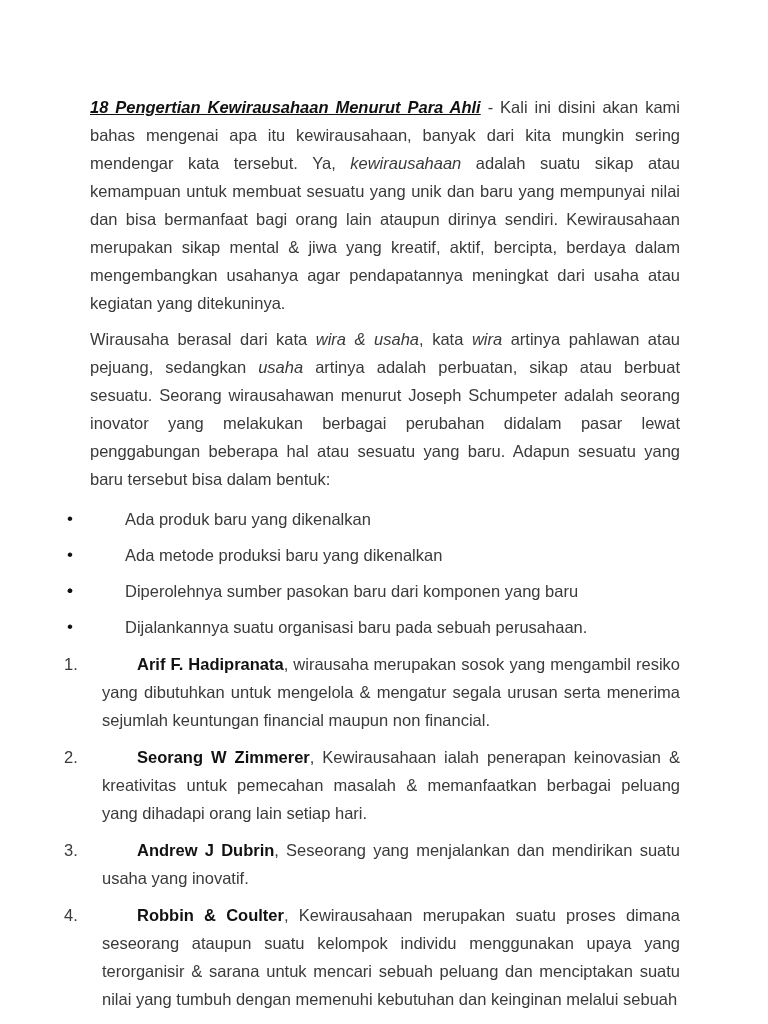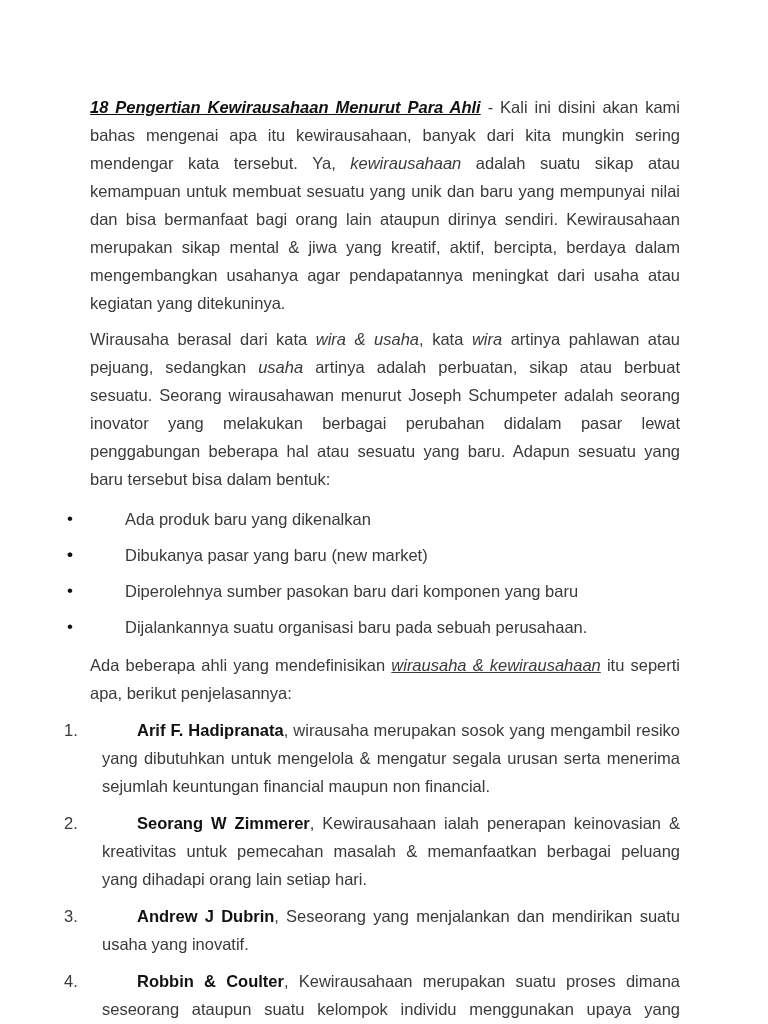--- a/index.html
+++ b/index.html
@@ -76,36 +76,35 @@
 
   <p class="para para-lead"><span>Wirausaha berasal dari kata </span><span class="s-i">wira &amp; usaha</span><span>, kata </span><span class="s-i">wira</span><span> artinya pahlawan atau pejuang, sedangkan </span><span class="s-i">usaha</span><span> artinya adalah perbuatan, sikap atau berbuat sesuatu. Seorang wirausahawan menurut Joseph Schumpeter adalah seorang inovator yang melakukan berbagai perubahan didalam pasar lewat penggabungan beberapa hal atau sesuatu yang baru. Adapun sesuatu yang baru tersebut bisa dalam bentuk:</span></p>
 
   <ul class="bullet-list">
     <li class="bullet-item">
       <span class="bullet-dot">•</span>
       <span>Ada produk baru yang dikenalkan</span>
     </li>
     <li class="bullet-item">
       <span class="bullet-dot">•</span>
+      <span>Ada metode produksi baru yang dikenalkan</span>
     </li>
     <li class="bullet-item">
       <span class="bullet-dot">•</span>
-      <span>Dibukanya pasar yang baru (new market)</span>
     </li>
     <li class="bullet-item">
       <span class="bullet-dot">•</span>
       <span>Diperolehnya sumber pasokan baru dari komponen yang baru</span>
     </li>
     <li class="bullet-item">
       <span class="bullet-dot">•</span>
       <span>Dijalankannya suatu organisasi baru pada sebuah perusahaan.</span>
     </li>
   </ul>
 
-  <p class="para ada-para"><span>Ada beberapa ahli yang mendefinisikan </span><span class="s-i s-u">wirausaha &amp; kewirausahaan</span><span> itu seperti apa, berikut penjelasannya:</span></p>
 
   <div class="numbered-item">
     <span class="num">1.</span>
     <p class="para item-body"><span class="s-b">Arif F. Hadipranata</span><span>, wirausaha merupakan sosok yang mengambil resiko yang dibutuhkan untuk mengelola &amp; mengatur segala urusan serta menerima sejumlah keuntungan financial maupun non financial.</span></p>
   </div>
 
   <div class="numbered-item">
     <span class="num">2.</span>
     <p class="para item-body"><span class="s-b">Seorang W Zimmerer</span><span>, Kewirausahaan ialah penerapan keinovasian &amp; kreativitas untuk pemecahan masalah &amp; memanfaatkan berbagai peluang yang dihadapi orang lain setiap hari.</span></p>
   </div>

